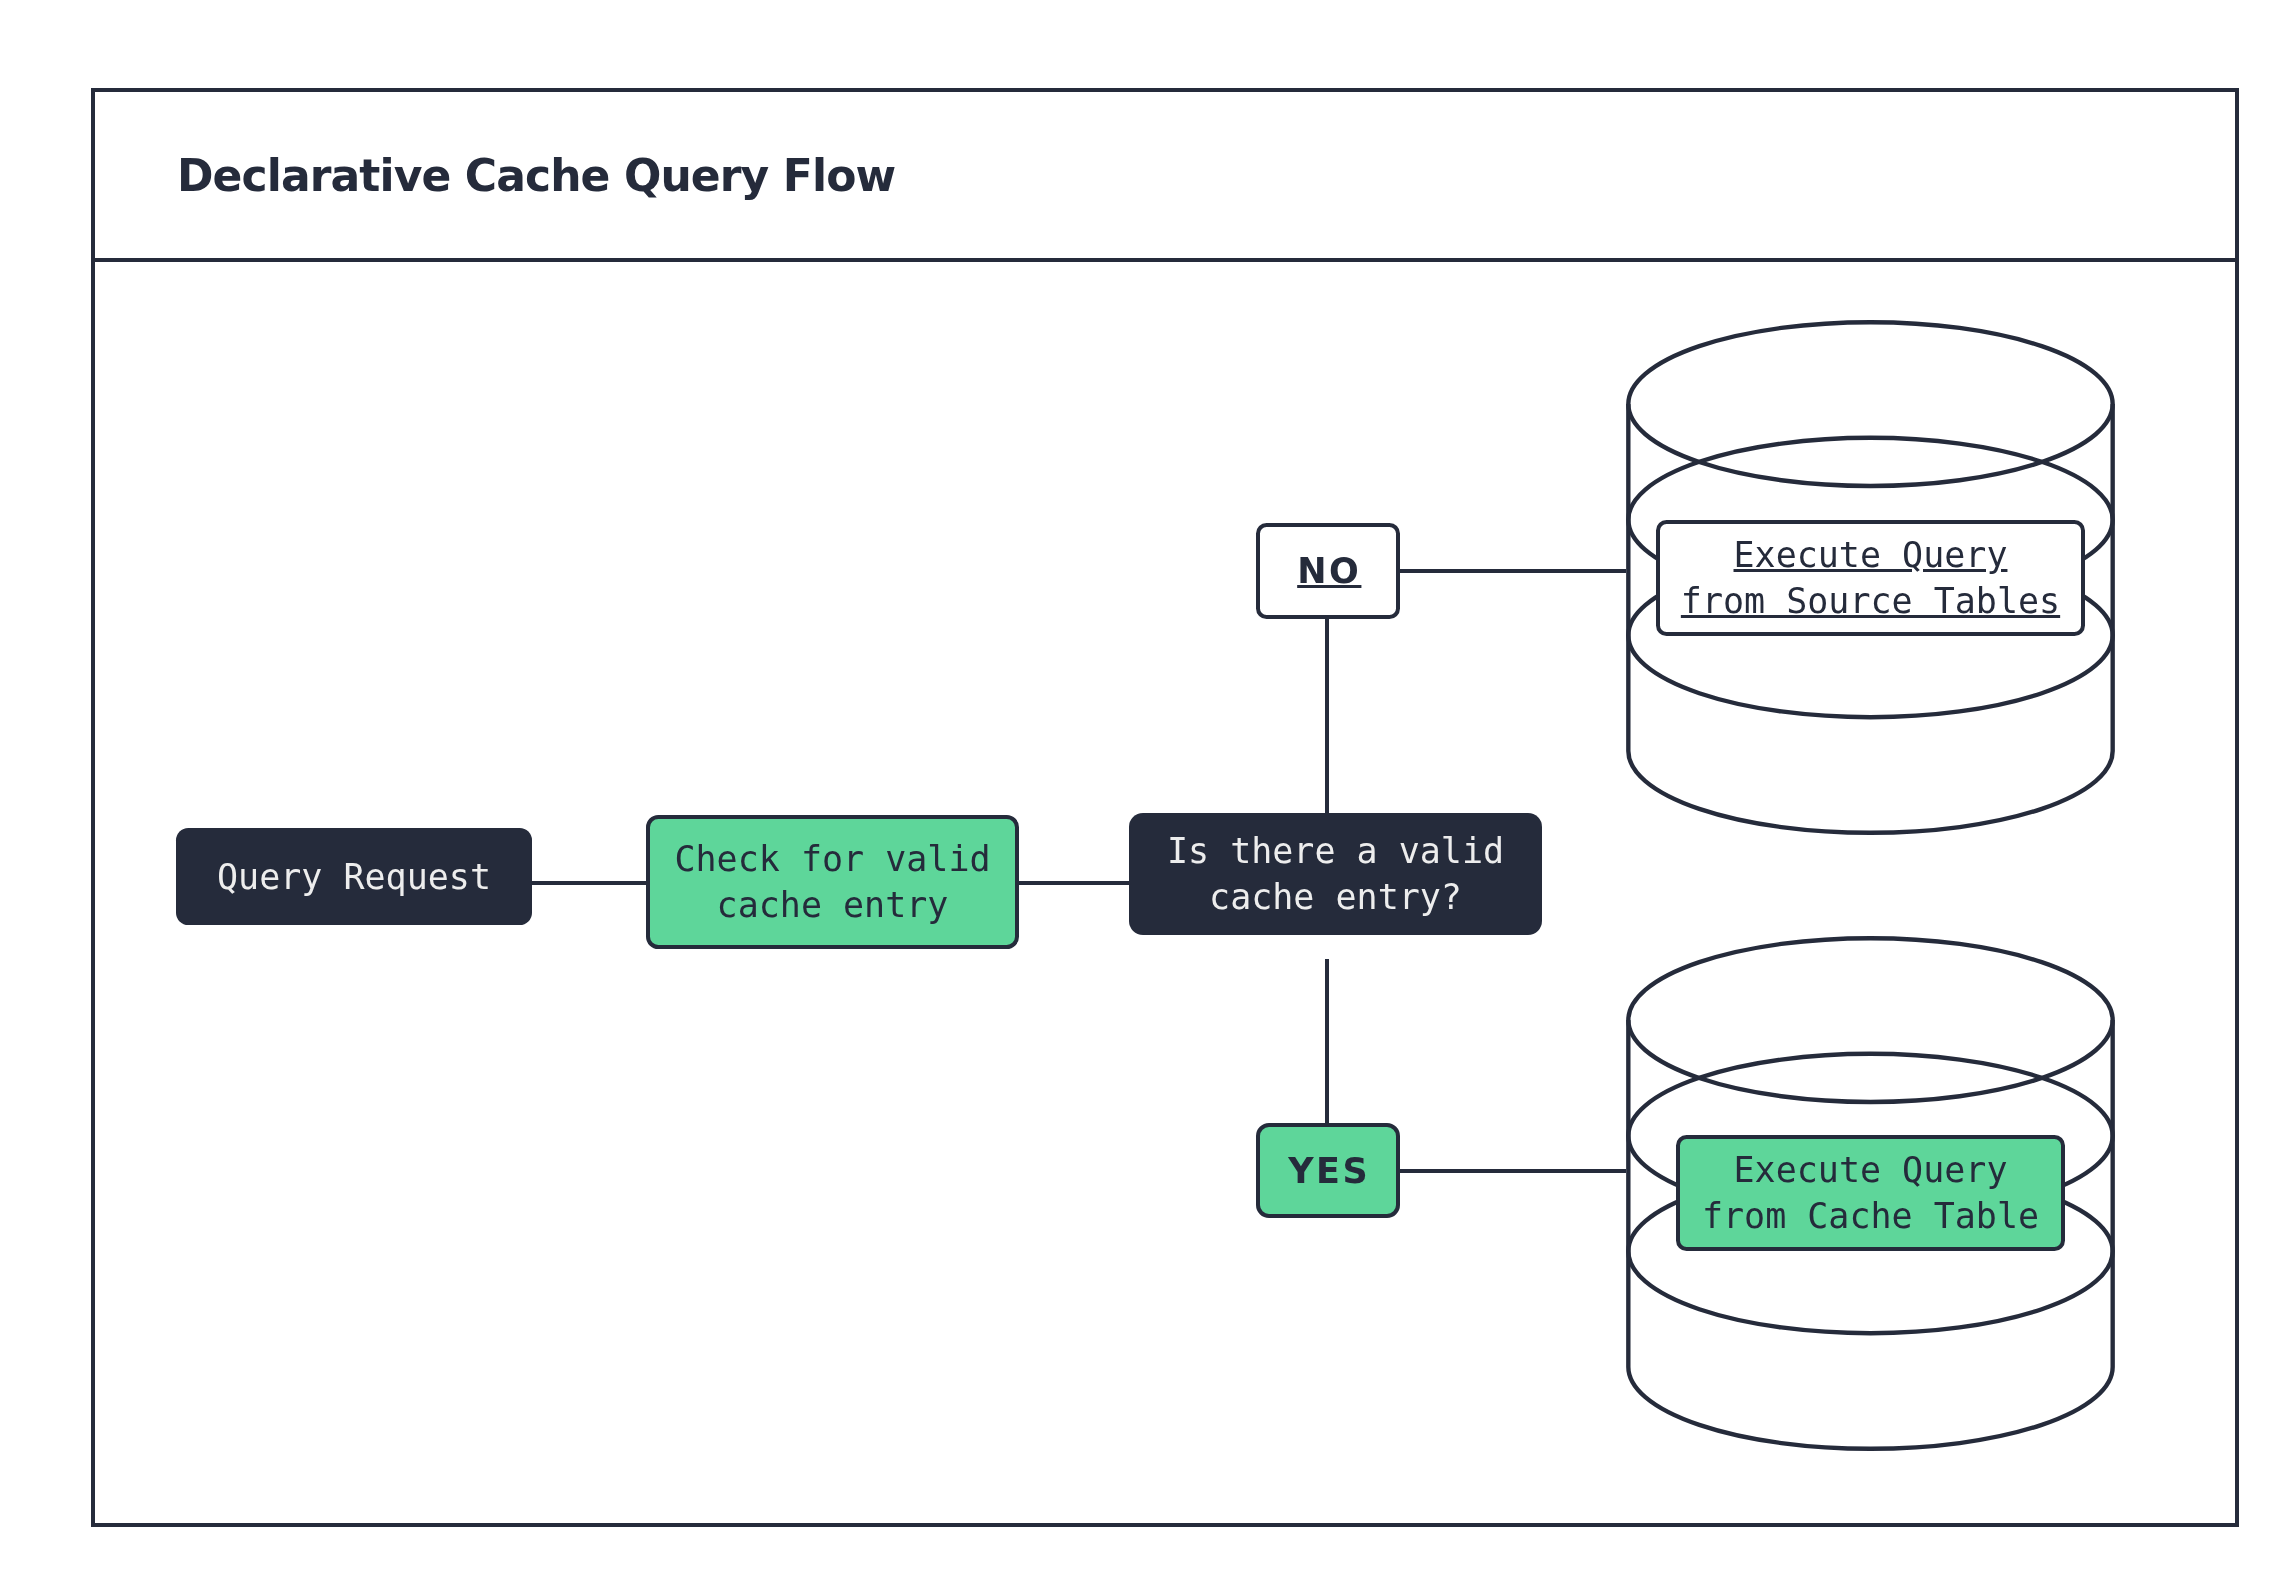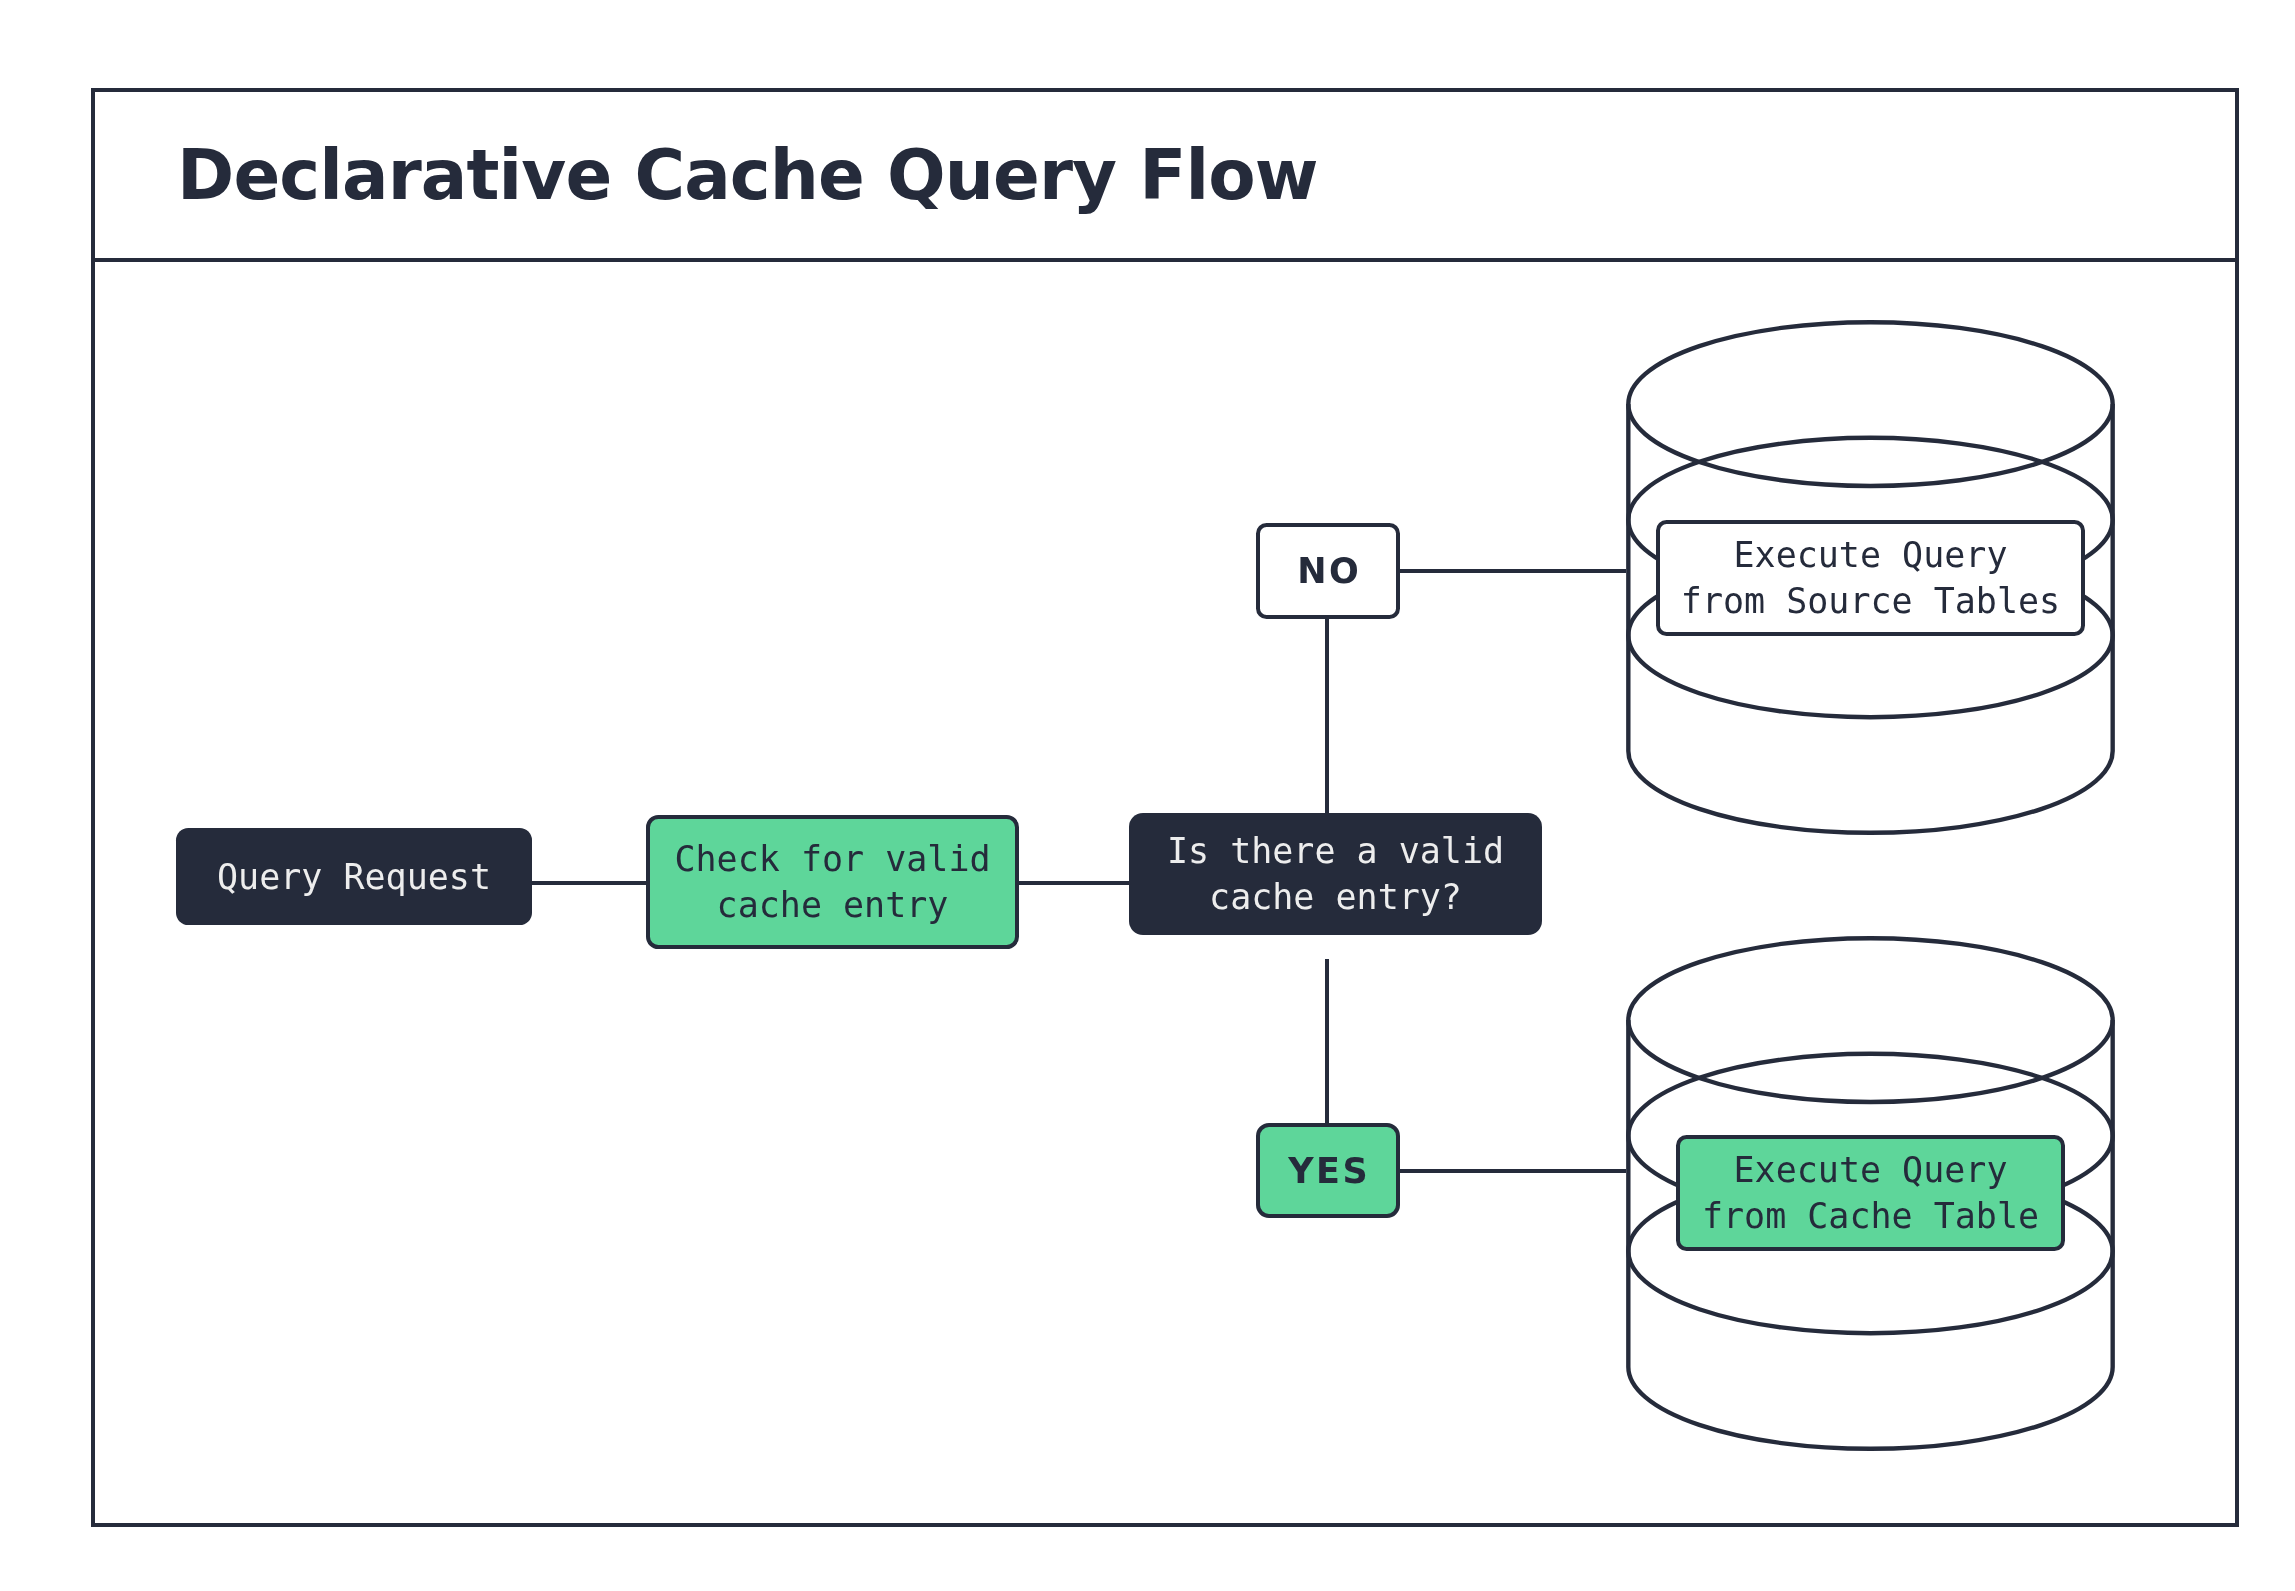--- a/index.html
+++ b/index.html
@@ -34,21 +34,21 @@
     box-sizing: border-box;
     border: 4.4px solid #252b3b;
     display: flex;
     align-items: center;
   }
   .title {
     margin: 0;
     padding-left: 82px;
     font-family: "DejaVu Sans", "Liberation Sans", sans-serif;
     font-weight: 700;
-    font-size: 69px;
+    font-size: 44px;
     letter-spacing: -0.9px;
     color: #252b3b;
   }
   
   .node {
     position: absolute;
     box-sizing: border-box;
     display: flex;
     align-items: center;
     justify-content: center;
@@ -66,20 +66,21 @@
   }
   .node.green {
     background: #5ed69a;
     border: 4.4px solid #252b3b;
     color: #252b3b;
   }
   .node.outline {
     background: #ffffff;
     border: 4.4px solid #252b3b;
     color: #252b3b;
+    text-decoration: underline;
   }
   .badge {
     font-family: "DejaVu Sans", "Liberation Sans", sans-serif;
     font-weight: 700;
     font-size: 35px;
     letter-spacing: 2.6px;
     text-indent: 2.6px;
     white-space: nowrap;
   }
   

